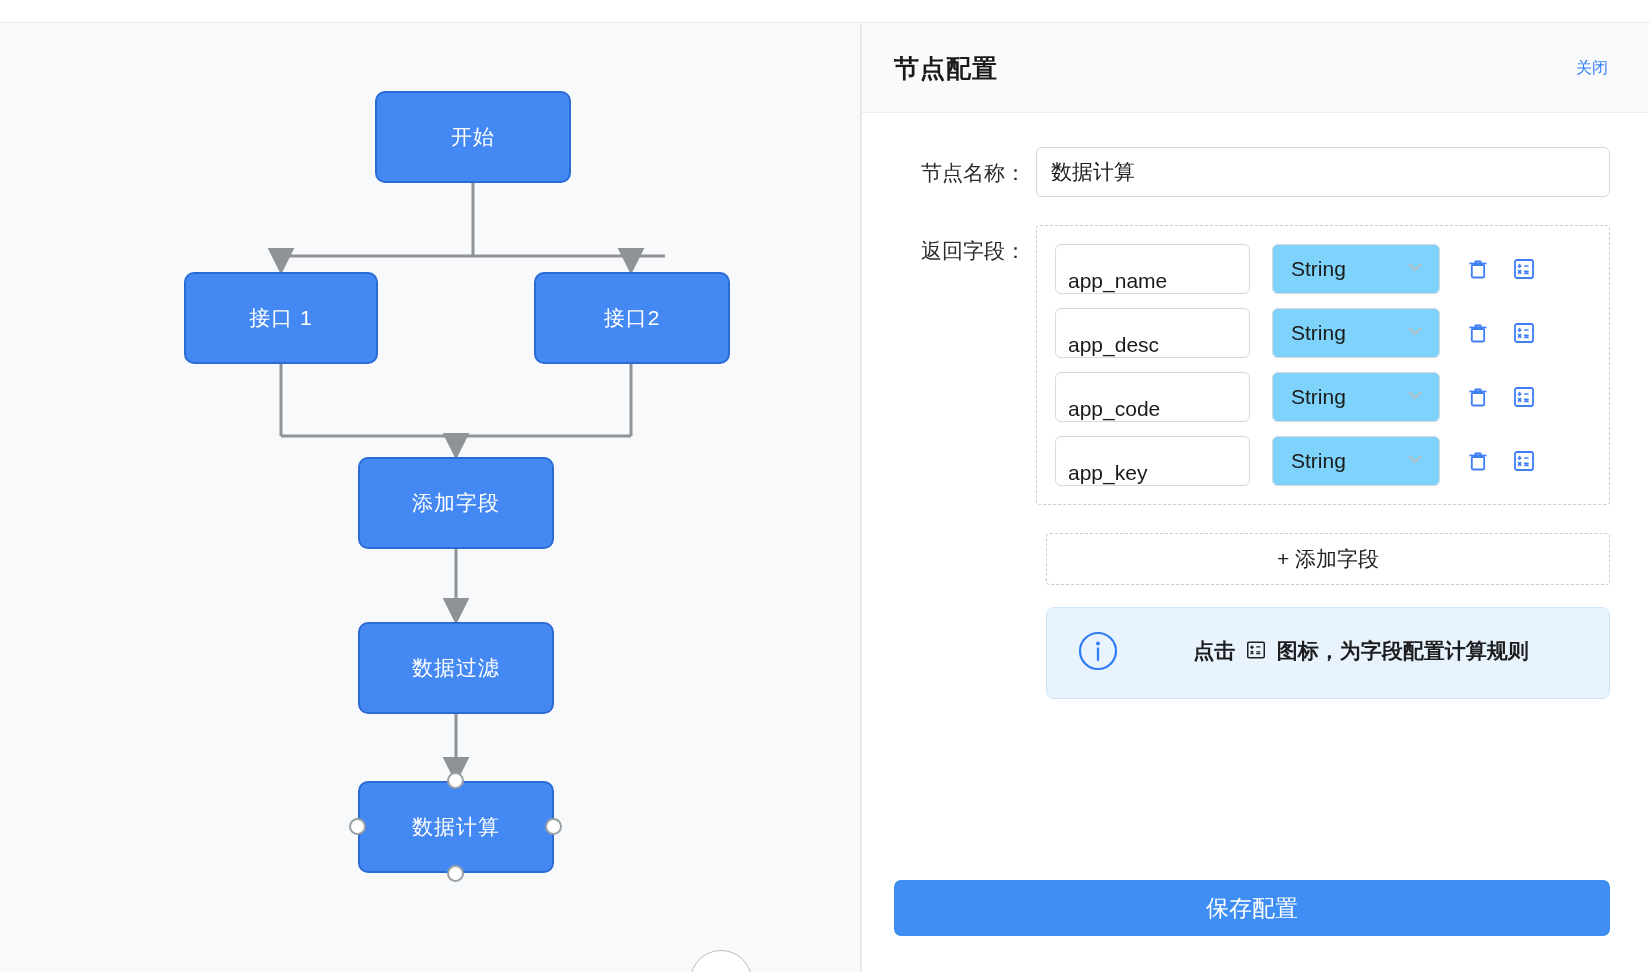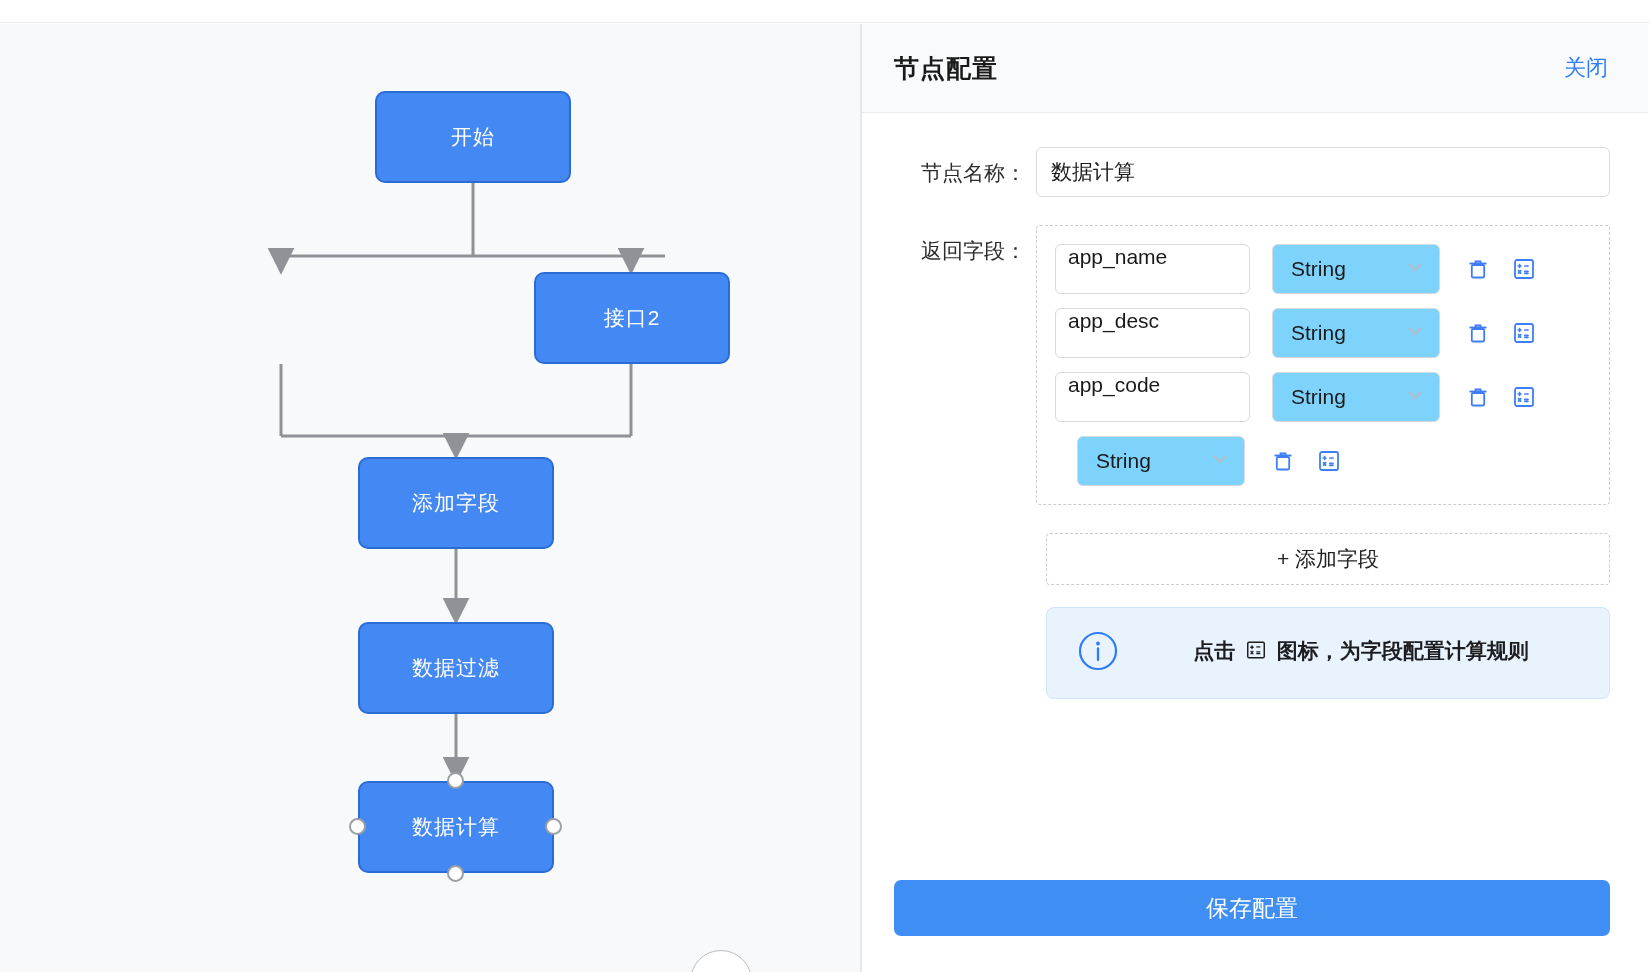--- a/index.html
+++ b/index.html
@@ -63,21 +63,21 @@
     display: flex; flex-direction: column;
   }
   #panel-header {
     height: 89px;
     background: #f9fafb;
     border-bottom: 1px solid #ededf0;
     display: flex; align-items: center; justify-content: space-between;
     padding: 0 40px 0 32px;
   }
   #panel-title { font-size: 25px; font-weight: bold; color: #1a1a1a; letter-spacing: 1px; }
-  #close-link { font-size: 22px; color: #2f7df6; cursor: pointer; margin-left: 24px; }
+  #close-link { font-size: 16px; color: #2f7df6; cursor: pointer; margin-left: 24px; }
   #panel-body { flex: 1; padding: 34px 38px 0 32px; overflow: hidden; }
 
   .form-row { display: flex; align-items: flex-start; margin-bottom: 28px; }
   .form-label {
     width: 142px; flex: none; text-align: right;
     font-size: 21px; color: #2b2b2b; padding-top: 12px; padding-right: 10px;
     white-space: nowrap;
   }
   .text-input {
     flex: 1; height: 50px;
@@ -91,21 +91,21 @@
     flex: 1;
     border: 1px dashed #c9ccd1; border-radius: 4px;
     padding: 18px 16px 18px 18px;
   }
   .field-row { display: flex; align-items: center; margin-bottom: 14px; }
   .field-row:last-child { margin-bottom: 0; }
   .field-name {
     width: 195px; height: 50px;
     border: 1px solid #d7d9dd; border-radius: 6px;
     font-size: 21px; color: #1a1a1a; background: #fff;
-    display: flex; align-items: flex-start; padding: 0 12px;
+    display: flex; align-items: flex-end; padding: 0 12px;
   }
   .field-type {
     width: 168px; height: 50px; margin-left: 22px;
     border: 1px solid #d7d9dd; border-radius: 6px;
     font-size: 21px; color: #1a1a1a; background: #7dd3fc;
     display: flex; align-items: center; justify-content: space-between;
     padding: 0 14px 0 18px;
   }
   .chev { color: #b8bcc2; }
   .icon-btn { margin-left: 22px; cursor: pointer; line-height: 0; }
@@ -167,20 +167,23 @@
 
       <path d="M 456 525 L 456 594" stroke="#8f9398" stroke-width="3" fill="none" marker-end="url(#arrow)"></path>
 
       <path d="M 456 690 L 456 753" stroke="#8f9398" stroke-width="3" fill="none" marker-end="url(#arrow)"></path>
     </svg>
 
     <div class="node" style="left:375px;top:67px;width:196px;height:92px;">
       <span>开始</span>
     </div>
 
+    <div class="node" style="left:184px;top:248px;width:194px;height:92px;">
+      <span>接口 1</span>
+    </div>
 
     <div class="node" style="left:534px;top:248px;width:196px;height:92px;">
       <span>接口2</span>
     </div>
 
     <div class="node" style="left:358px;top:433px;width:196px;height:92px;">
       <span>添加字段</span>
     </div>
 
     <div class="node" style="left:358px;top:598px;width:196px;height:92px;">
@@ -297,20 +300,23 @@
             <span class="icon-btn">
               <svg width="24" height="24" viewBox="0 0 24 24">
                 <rect x="3" y="3" width="18" height="18" rx="2" fill="none" stroke="#3e7ef5" stroke-width="1.8"></rect>
                 <path d="M6.3 9 h2.6 M7.6 7.7 v2.6 M12.8 9 h3.2" stroke="#3e7ef5" stroke-width="1.7" stroke-linecap="round"></path>
                 <path d="M6.5 13.6 l2.2 2.6 M8.7 13.6 l-2.2 2.6 M12.8 14.3 h3.2 M12.8 16.3 h3.2" stroke="#3e7ef5" stroke-width="1.7" stroke-linecap="round"></path>
               </svg>
             </span>
           </div>
 
           <div class="field-row">
+            <div class="field-name">
+              <span>app_key</span>
+            </div>
             <div class="field-type">
               <span>String</span>
               <span class="chev">
                 <svg width="20" height="20" viewBox="0 0 20 20">
                     <path d="M4 7 L10 13 L16 7" fill="none" stroke="#b8bcc2" stroke-width="1.8"></path>
                   </svg>
               </span>
             </div>
             <span class="icon-btn">
               <svg width="24" height="24" viewBox="0 0 24 24" fill="none" stroke="#3e7ef5" stroke-width="1.8">

